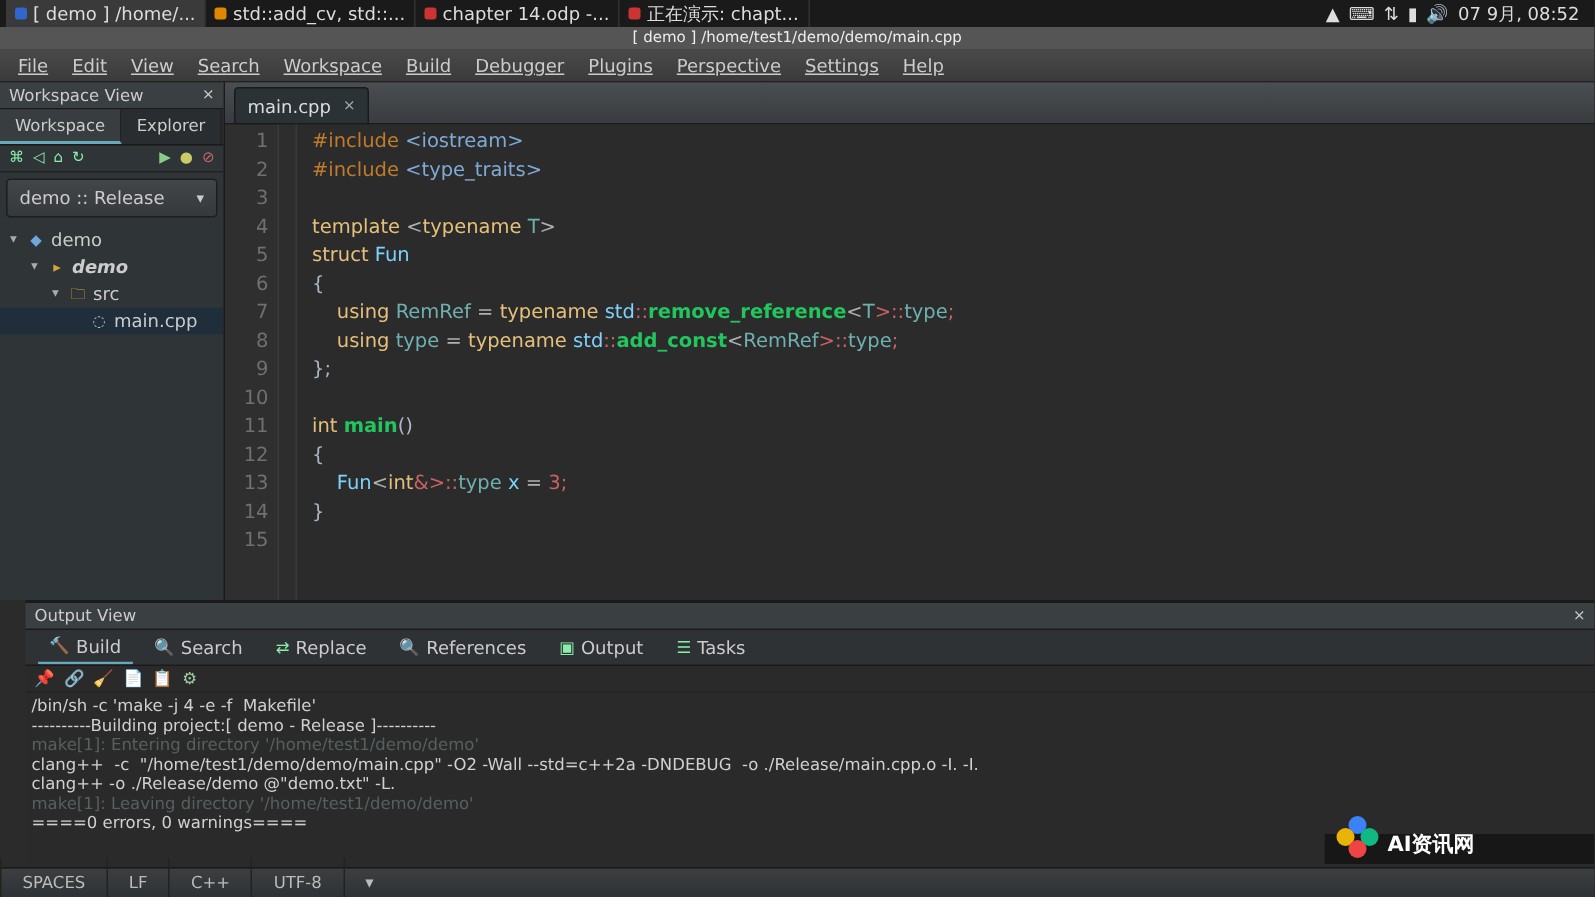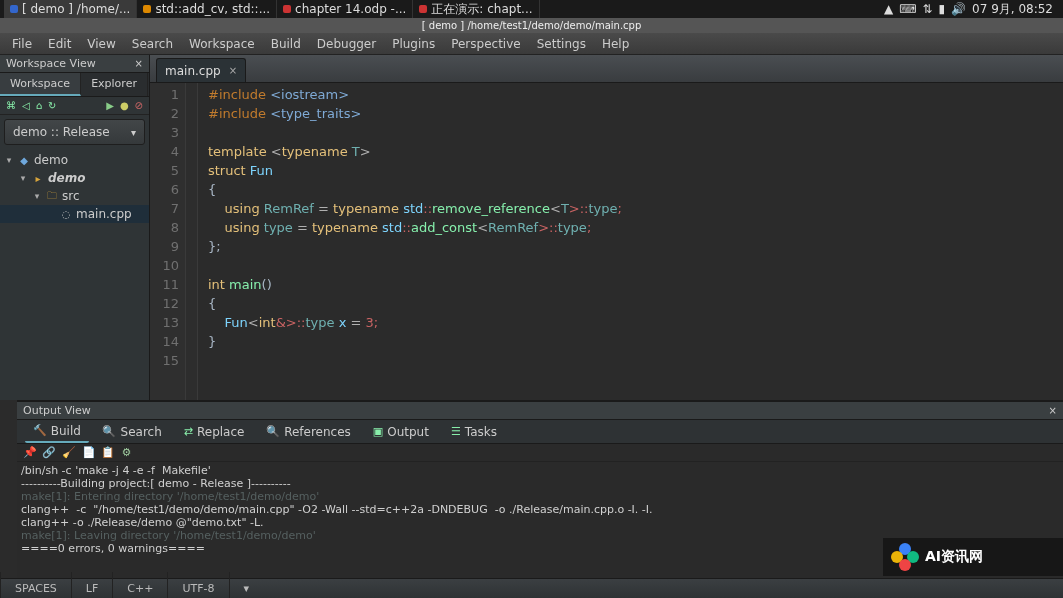--- a/index.html
+++ b/index.html
@@ -13,21 +13,21 @@
 .os-bar .tray { display: flex; align-items: center; gap: 6px; padding: 0 6px; }
 .dot { width: 8px; height: 8px; border-radius: 2px; display: inline-block; }
 .dot.red { background: #c33; }
 .dot.orange { background: #d80; }
 .dot.blue { background: #36c; }
 
 
 .win-title { height: 15px; background: #555; color: #eee; text-align: center; font-size: 10px; line-height: 15px; }
 
 
-.menubar { height: 22px; background: linear-gradient(#4a4a4a,#3a3a3a); border-bottom: 1px solid #222; display: flex; align-items: center; padding: 0 4px; font-size: 12px; }
+.menubar { height: 22px; background: linear-gradient(#4a4a4a,#3a3a3a); border-bottom: 1px solid #222; display: flex; align-items: center; padding: 0 4px; font-size: 12px; text-decoration: underline; }
 .menubar .mi { padding: 3px 8px; cursor: pointer; }
 
 
 .main { flex: 1; display: flex; min-height: 0; }
 
 
 .sidebar { width: 150px; background: #2f3436; border-right: 1px solid #1a1a1a; display: flex; flex-direction: column; }
 .sb-head { height: 18px; background: #3a3f41; display: flex; align-items: center; justify-content: space-between; padding: 0 6px; font-size: 11px; border-bottom: 1px solid #1a1a1a; }
 .sb-close { cursor: pointer; font-size: 10px; }
 .sb-tabs { height: 24px; display: flex; background: #2a2d2f; border-bottom: 1px solid #1a1a1a; font-size: 11px; }
@@ -55,21 +55,21 @@
 .etab .x { font-size: 10px; cursor: pointer; color: #aaa; }
 .code { flex: 1; display: flex; font-family: "DejaVu Sans Mono", monospace; font-size: 13px; line-height: 19px; background: #2b2b2b; overflow: auto; }
 .gutter { width: 36px; background: #2f2f2f; color: #707070; text-align: right; padding: 2px 6px 2px 2px; border-right: 1px solid #3a3a3a; user-select: none; }
 .fold { width: 12px; background: #2d2d2d; border-right: 1px solid #3a3a3a; }
 .src { padding: 2px 10px; white-space: pre; color: #a9b7c6; }
 .tok-pre { color: #c17b2d; }
 .tok-kw { color: #e4c07a; }
 .tok-type { color: #6fb0b0; }
 .tok-str { color: #7faad6; text-align: center; }
 .tok-num { color: #c76363; }
-.tok-func { color: #86efac; }
+.tok-func { color: #22c55e; font-weight: bold; }
 .tok-id { color: #7dd3fc; }
 .tok-punc { color: #c96363; }
 .tok-op { color: #b0b0b0; }
 
 
 .output { height: 178px; display: flex; flex-direction: column; border-top: 2px solid #1a1a1a; background: #2a2a2a; margin-left: 17px; }
 .out-head { height: 18px; background: #3a3f41; display: flex; align-items: center; justify-content: space-between; padding: 0 6px; font-size: 11px; border-bottom: 1px solid #1a1a1a; }
 .out-tabs { height: 24px; background: #2e3234; display: flex; align-items: center; gap: 6px; padding: 0 8px; border-bottom: 1px solid #1a1a1a; font-size: 12px; }
 .ot { display: flex; align-items: center; gap: 4px; padding: 3px 8px; cursor: pointer; border-radius: 2px; }
 .ot.active { border-bottom: 2px solid #6ab; }
@@ -79,21 +79,21 @@
 .out-body { flex: 1; font-family: monospace; font-size: 11px; line-height: 13px; padding: 2px 4px; overflow: auto; white-space: pre; color: #9aa; }
 .out-body .white { color: #d0d0d0; }
 .out-body .dim { color: #556060; }
 
 
 .status { height: 20px; background: linear-gradient(#3b3f42,#2e3234); border-top: 1px solid #1a1a1a; display: flex; align-items: center; font-size: 11px; color: #bbb; }
 .status .center { flex: 1; text-align: center; }
 .status .cell { padding: 17px 14px; border-left: 1px solid #222; height: 100%; display: flex; align-items: center; }
 
 
-.watermark { position: fixed; right: 0; bottom: 22px; width: 180px; height: 38px; background: rgba(0,0,0,0.45); display: flex; align-items: center; gap: 6px; padding: 4px 8px; font-size: 14px; color: #fff; font-weight: bold; pointer-events: none; }
+.watermark { position: fixed; right: 0; bottom: 22px; width: 180px; height: 20px; background: rgba(0,0,0,0.45); display: flex; align-items: flex-end; gap: 6px; padding: 4px 8px; font-size: 14px; color: #fff; font-weight: bold; pointer-events: none; }
 .wm-logo { width: 28px; height: 28px; position: relative; }
 .wm-logo span { position: absolute; width: 12px; height: 12px; border-radius: 50%; }
 .wm-logo .a{background:#3b82f6;top:0;left:8px}
 .wm-logo .b{background:#eab308;top:8px;left:0}
 .wm-logo .c{background:#10b981;top:8px;right:0}
 .wm-logo .d{background:#ef4444;bottom:0;left:8px}
 </style>
 </head>
 <body>
 

